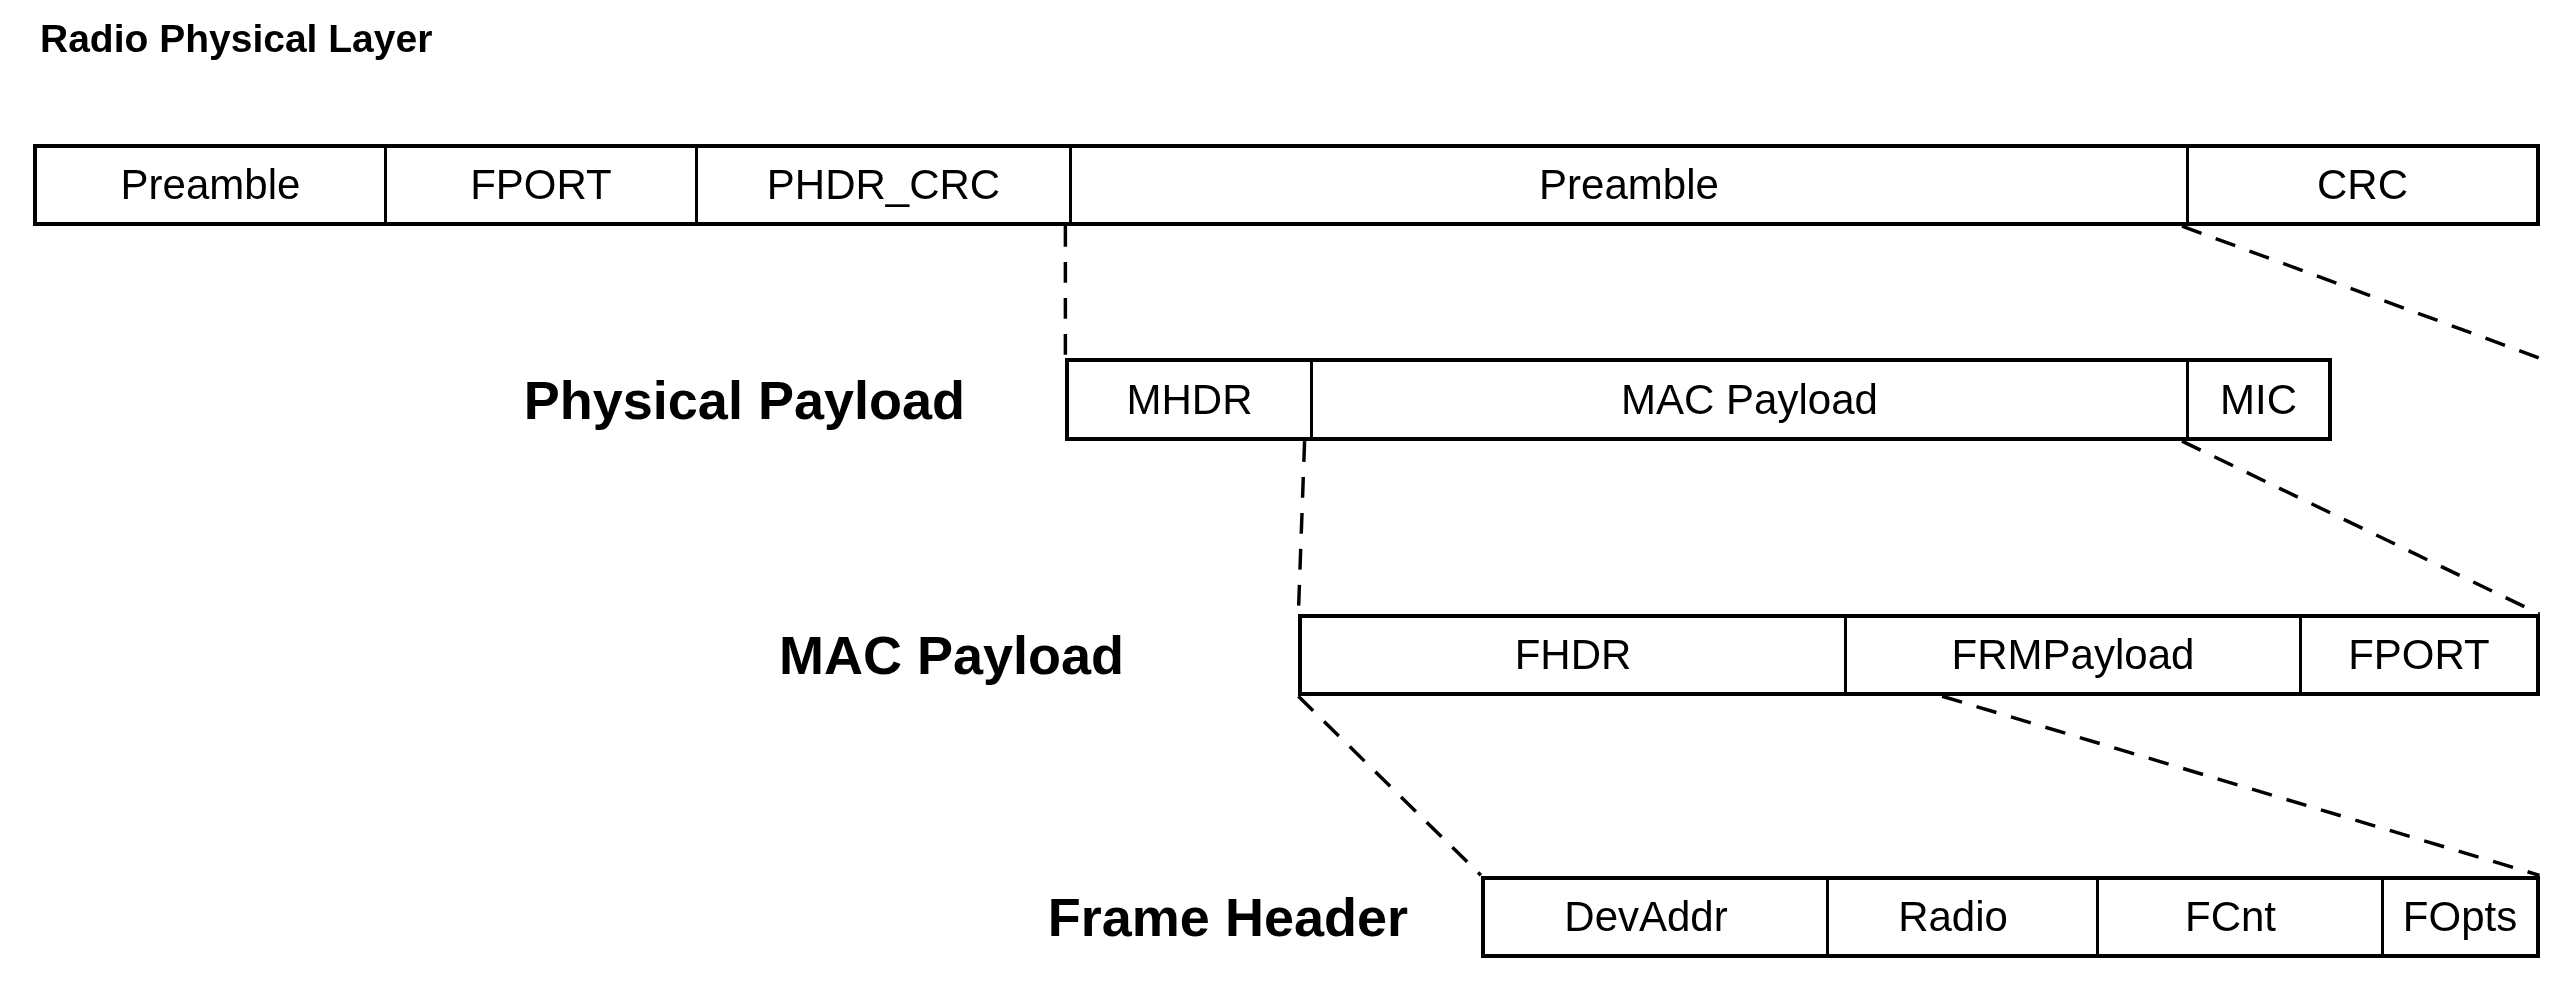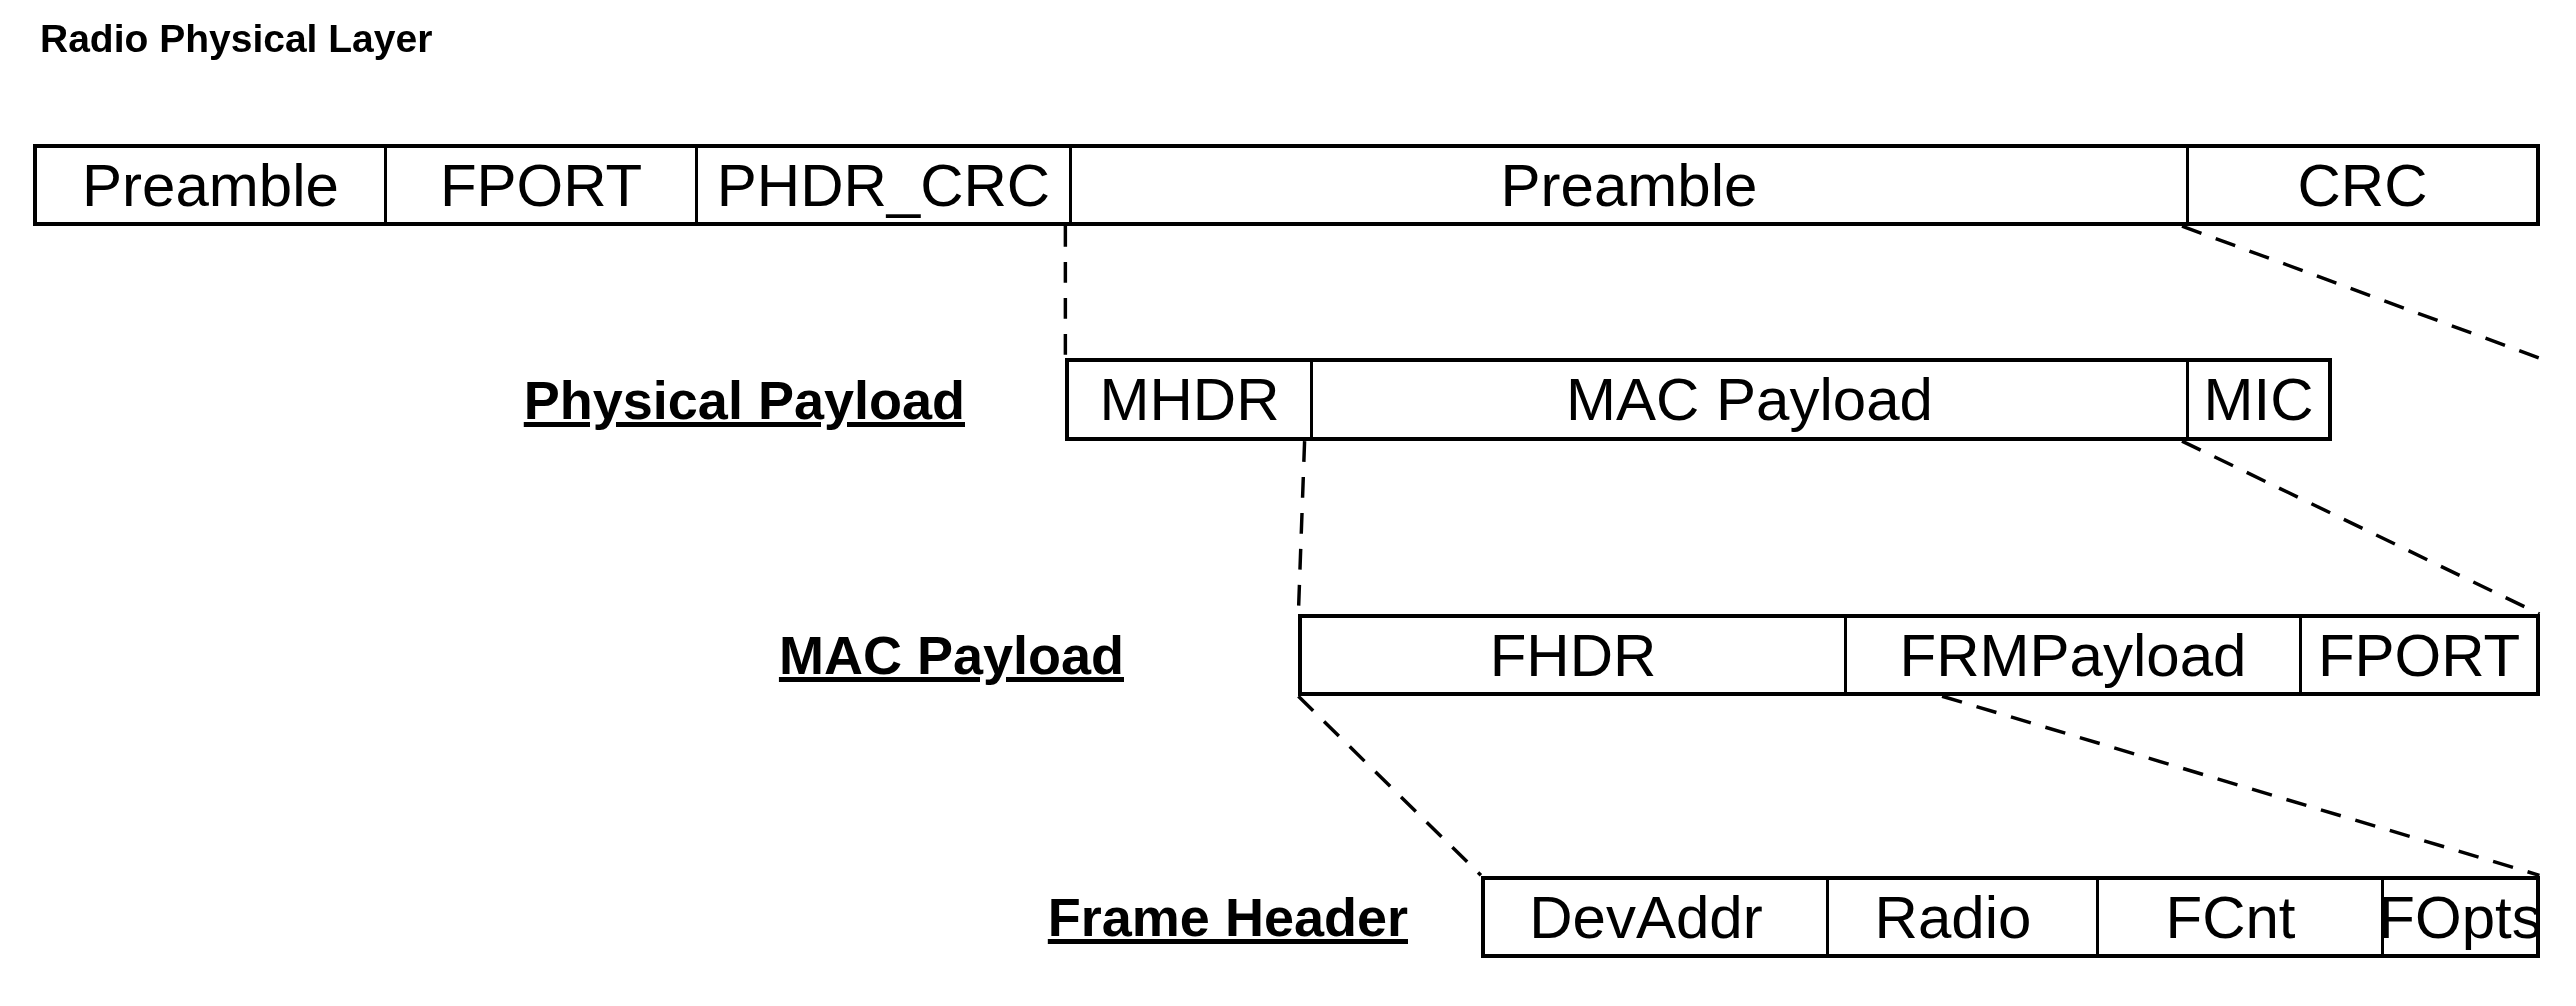--- a/index.html
+++ b/index.html
@@ -31,39 +31,38 @@
     box-sizing: border-box;
     border: 4.2px solid #000000;
     background: #ffffff;
   }
   .cell {
     box-sizing: border-box;
     flex: 0 0 auto;
     display: flex;
     align-items: center;
     justify-content: center;
-    font-size: 60px;
+    font-size: 42px;
     white-space: nowrap;
     overflow: hidden;
   }
   .cell + .cell {
     border-left: 3.5px solid #000000;
   }
   .cell.fill {
     flex: 1 1 auto;
   }
   .row-label {
     position: absolute;
     display: flex;
     align-items: center;
     justify-content: flex-end;
     font-size: 54px;
     font-weight: bold;
     white-space: nowrap;
-    text-decoration: underline;
   }
   #connector-layer {
     position: absolute;
     left: 0;
     top: 0;
     width: 2576px;
     height: 1006px;
     pointer-events: none;
   }
   #connector-layer line {

